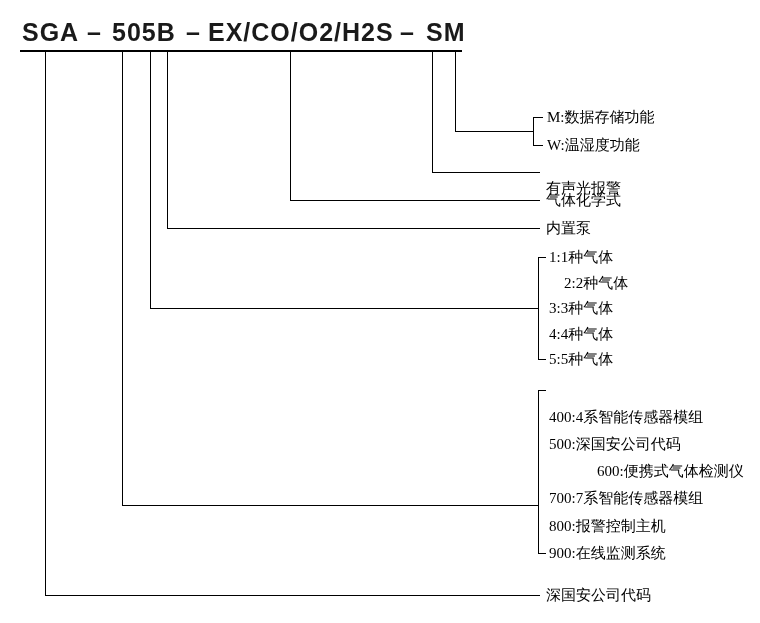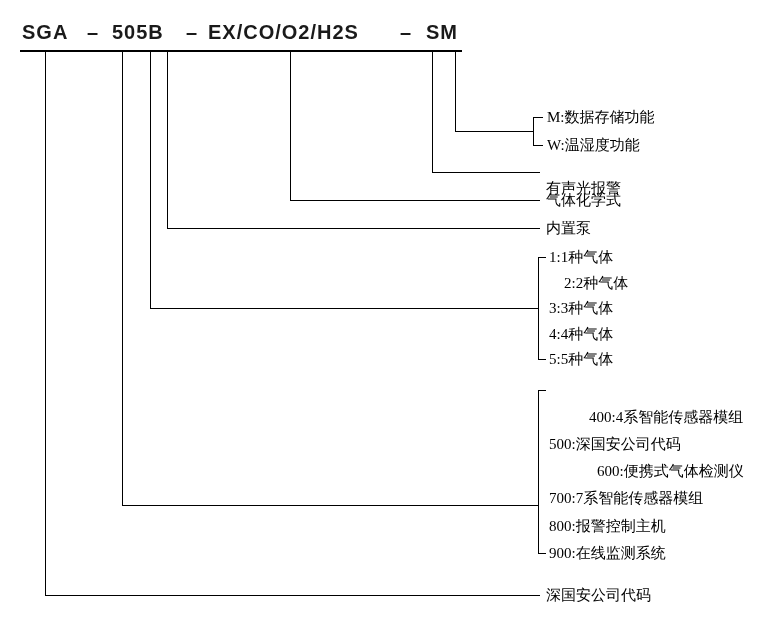--- a/index.html
+++ b/index.html
@@ -5,21 +5,21 @@
   * { margin:0; padding:0; box-sizing:border-box; }
   html,body { background:#ffffff; }
   body { font-family:"Liberation Sans", sans-serif; }
   .canvas {
     position:relative; width:760px; height:623px;
     background:#ffffff; overflow:hidden;
   }
   .seg {
     position:absolute; top:16px; height:32px; line-height:32px;
     font-family:"Liberation Sans","DejaVu Sans",sans-serif;
-    font-weight:bold; font-size:20px; color:#1a1a1a; letter-spacing:1px;
+    font-weight:bold; font-size:25px; color:#1a1a1a; letter-spacing:1px;
     white-space:nowrap;
   }
   .ln { position:absolute; background:#000000; }
   .v { width:1px; }
   .h { height:1px; }
   .underline { position:absolute; left:20px; top:50px; width:442px; height:2px; background:#000; }
   .label {
     position:absolute; transform:translateY(-50%);
     font-family:"Liberation Serif","DejaVu Serif",serif;
     font-size:15px; color:#000000; white-space:nowrap; line-height:20px;
@@ -73,21 +73,21 @@
   <div class="label" style="left:546px; top:188px;">有声光报警</div>
   <div class="label" style="left:546px; top:200px;">气体化学式</div>
   <div class="label" style="left:546px; top:228px;">内置泵</div>
 
   <div class="label" style="left:549px; top:257px;">1:1种气体</div>
   <div class="label" style="left:564px; top:283px;text-align:right;">2:2种气体</div>
   <div class="label" style="left:549px; top:308px;">3:3种气体</div>
   <div class="label" style="left:549px; top:334px;">4:4种气体</div>
   <div class="label" style="left:549px; top:359px;">5:5种气体</div>
 
-  <div class="label" style="left:549px; top:417px;margin-left:40px;">400:4系智能传感器模组</div>
+  <div class="label" style="left:549px; top:417px;">400:4系智能传感器模组</div>
   <div class="label" style="left:549px; top:444px;">500:深国安公司代码</div>
   <div class="label" style="left:549px; top:471px;margin-left:48px;">600:便携式气体检测仪</div>
   <div class="label" style="left:549px; top:498px;">700:7系智能传感器模组</div>
   <div class="label" style="left:549px; top:526px;">800:报警控制主机</div>
   <div class="label" style="left:549px; top:553px;">900:在线监测系统</div>
 
   <div class="label" style="left:546px; top:595px;">深国安公司代码</div>
 
 </div>
 

